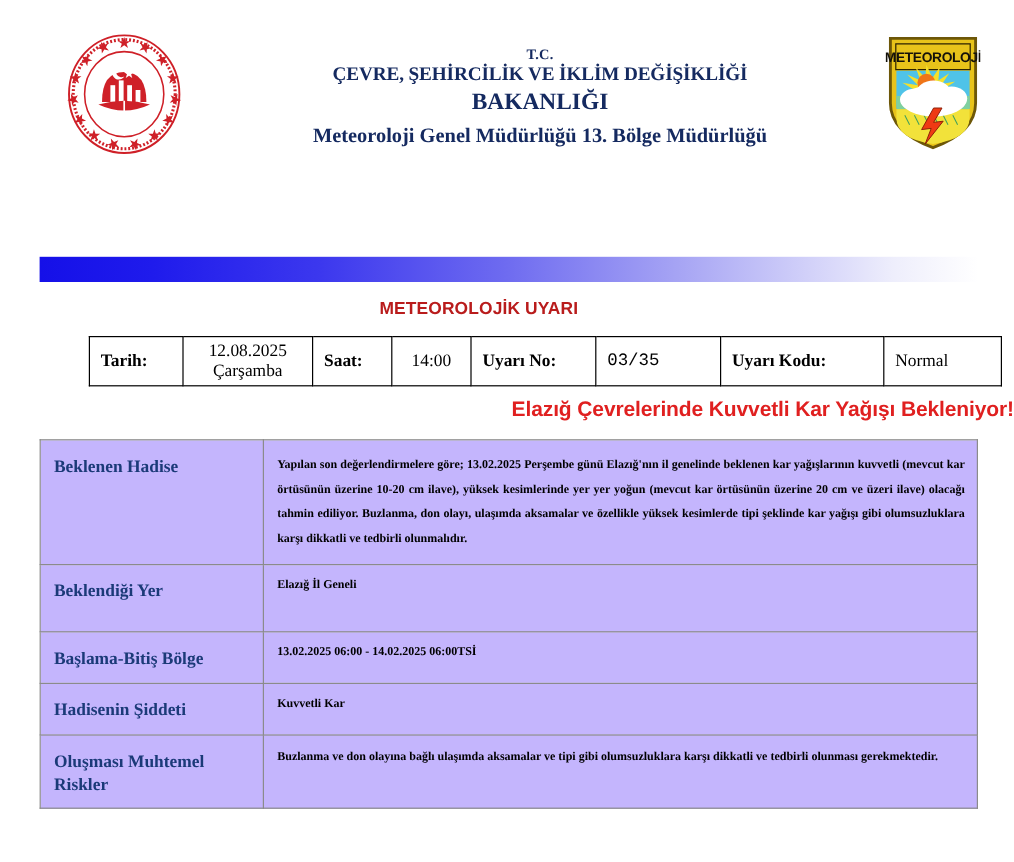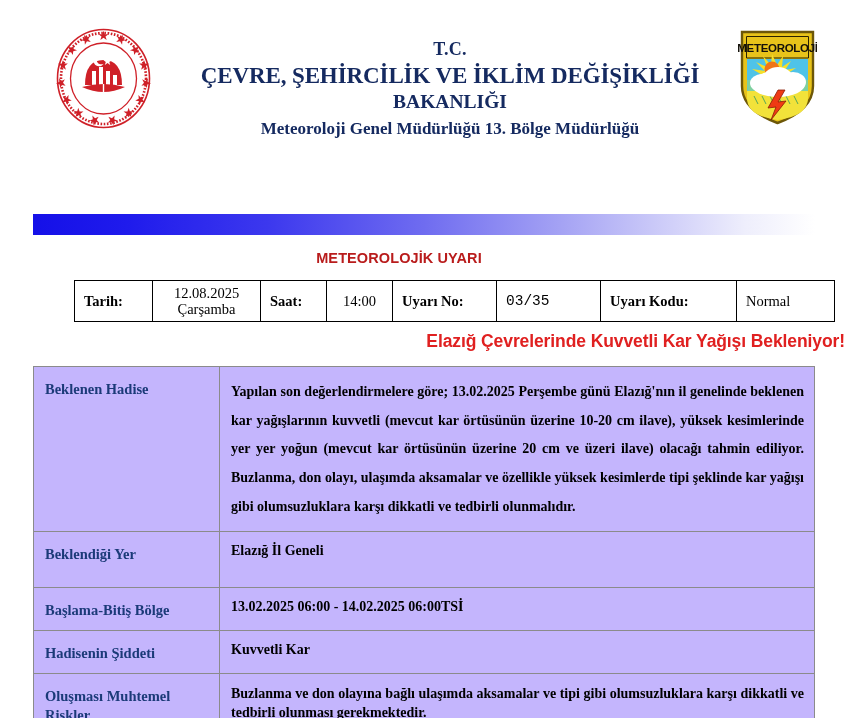--- a/index.html
+++ b/index.html
@@ -42,22 +42,22 @@
     position: absolute;
     left: 170px;
     top: 38px;
     width: 560px;
     text-align: center;
     color: #152a60;
     font-family: "Liberation Serif", "DejaVu Serif", serif;
     font-weight: bold;
     line-height: 1.28;
   }
-  .title-tc { font-size: 18px; letter-spacing: .2px; }
-  .title-main { font-size: 23px; letter-spacing: -0.1px; }
+  .title-tc { font-size: 12px; letter-spacing: .2px; }
+  .title-main { font-size: 16px; letter-spacing: -0.1px; }
   .title-bakanlik { font-size: 19.5px; }
   .title-sub { font-size: 17px; margin-top: 3px; }
 
   
   .gradient-bar {
     position: absolute;
     left: 33px;
     top: 214px;
     width: 782px;
     height: 21px;
@@ -147,21 +147,21 @@
     width: 186px;
     padding: 13px 0 10px 11px;
     color: #1b3a78;
     font-weight: bold;
     font-size: 14.5px;
     line-height: 1.3;
   }
   .detail-table td.content {
     padding: 11px 10px 10px 11px;
     font-weight: bold;
-    font-size: 14px;
+    font-size: 10px;
     color: #000000;
   }
   .para-justify {
     text-align: justify;
     line-height: 2.05;
     margin: 0;
   }
   .para-tight {
     text-align: justify;
     line-height: 1.35;

